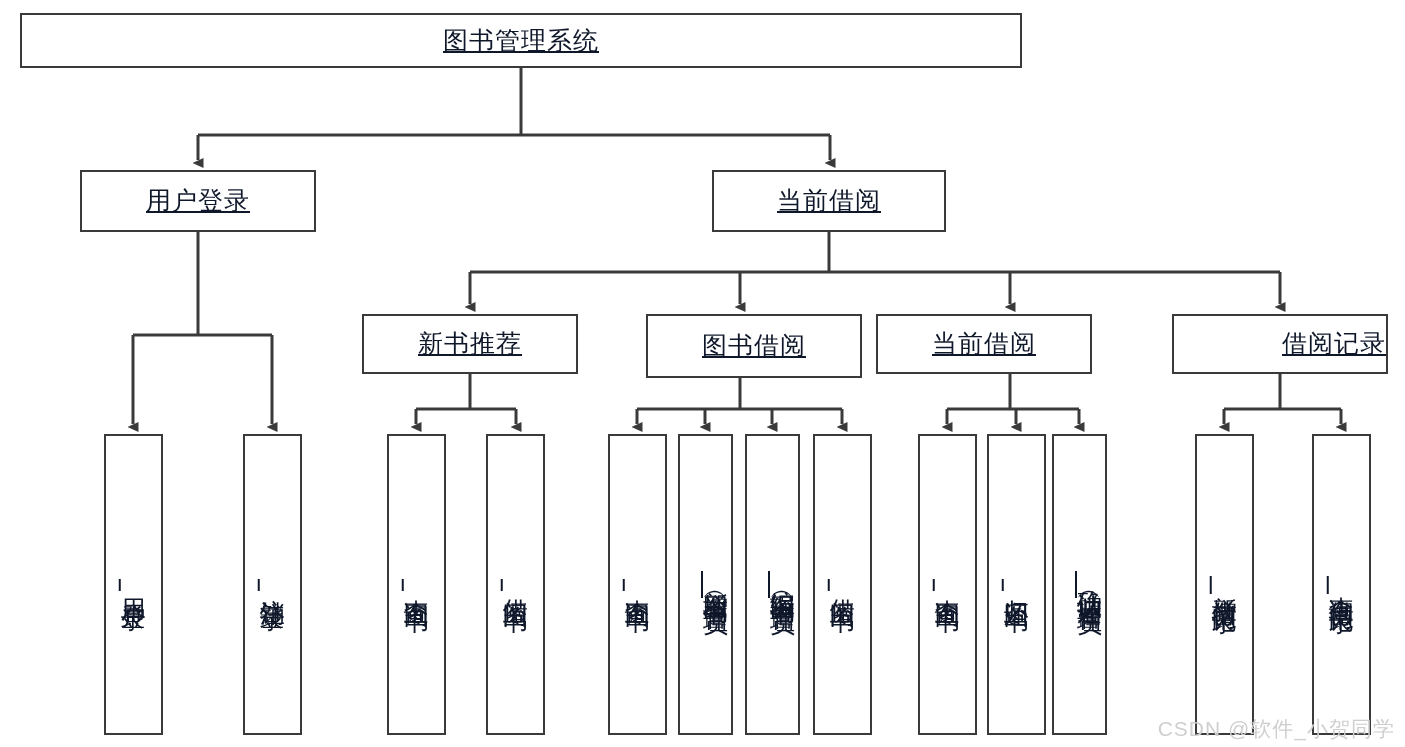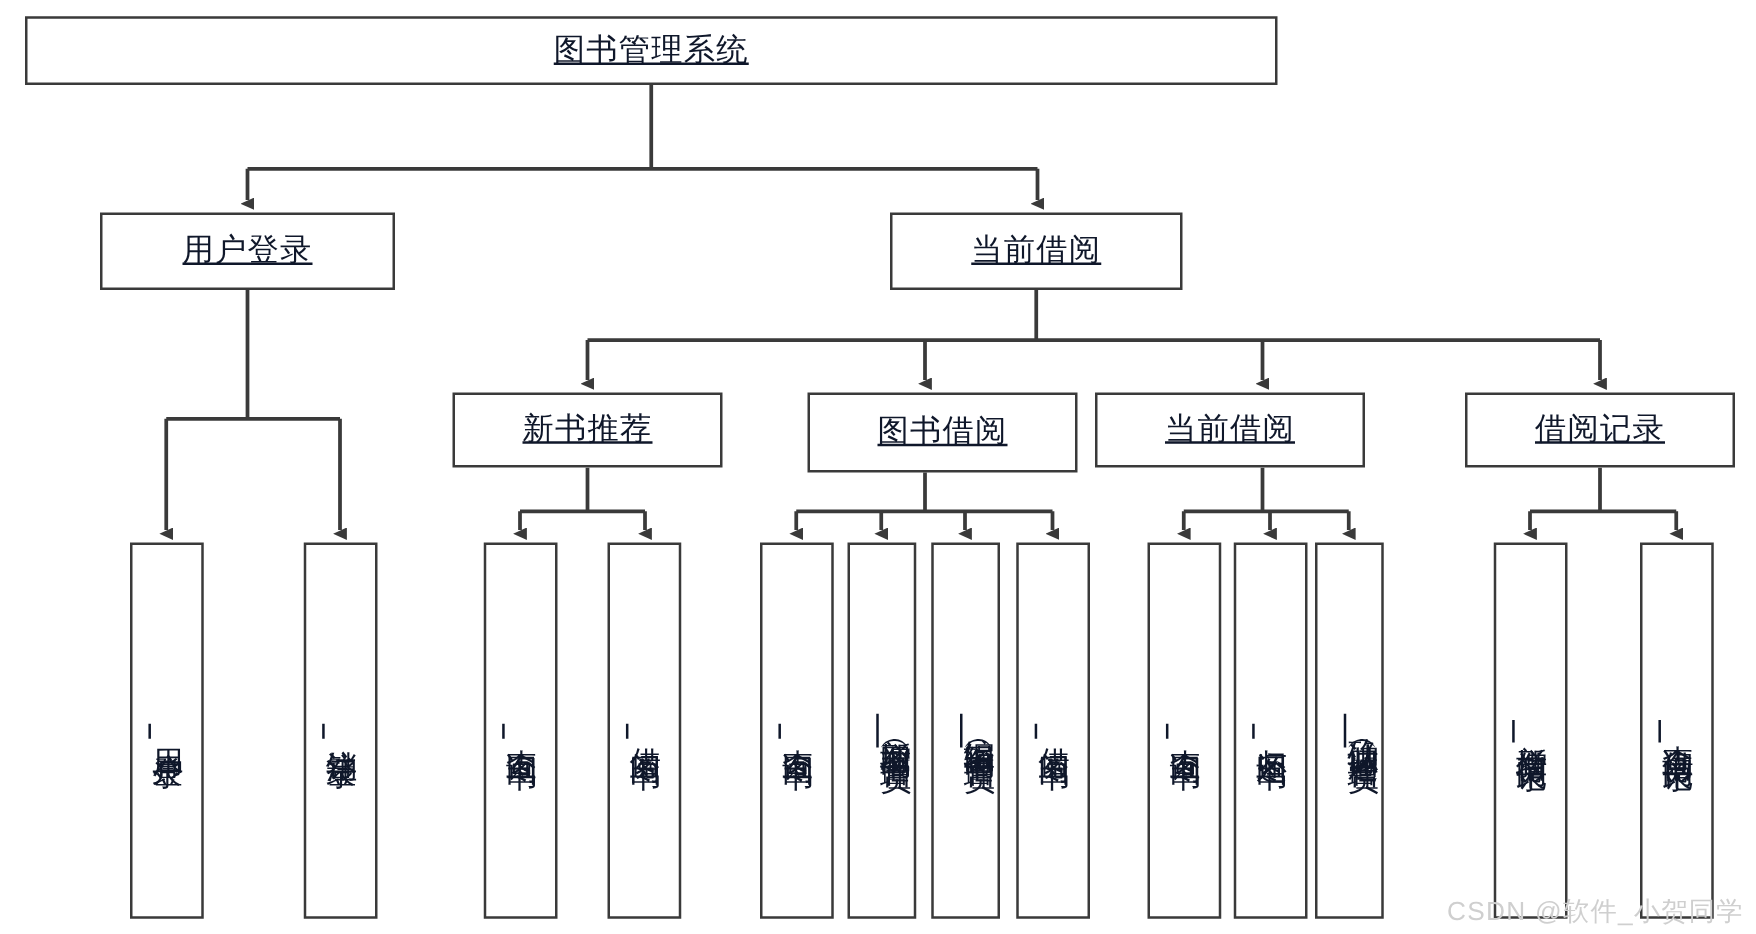--- a/index.html
+++ b/index.html
@@ -154,21 +154,21 @@
   </div>
 
   <div class="node node-h" style="left:632px;top:314px;width:216px;height:64px;margin-left:14px;">
     <span>图书借阅</span>
   </div>
 
   <div class="node node-h" style="left:876px;top:314px;width:216px;height:60px;">
     <span>当前借阅</span>
   </div>
 
-  <div class="node node-h" style="left:1172px;top:314px;width:216px;height:60px;">
+  <div class="node node-h" style="left:1172px;top:314px;width:216px;height:60px;justify-content:flex-end;">
     <span>借阅记录</span>
   </div>
 
   <div class="node node-v vmid" style="left:104px;top:434px;width:59px;height:301px;">
     <span>用户登录</span>
   </div>
 
   <div class="node node-v vmid" style="left:243px;top:434px;width:59px;height:301px;">
     <span>注销登录</span>
   </div>

